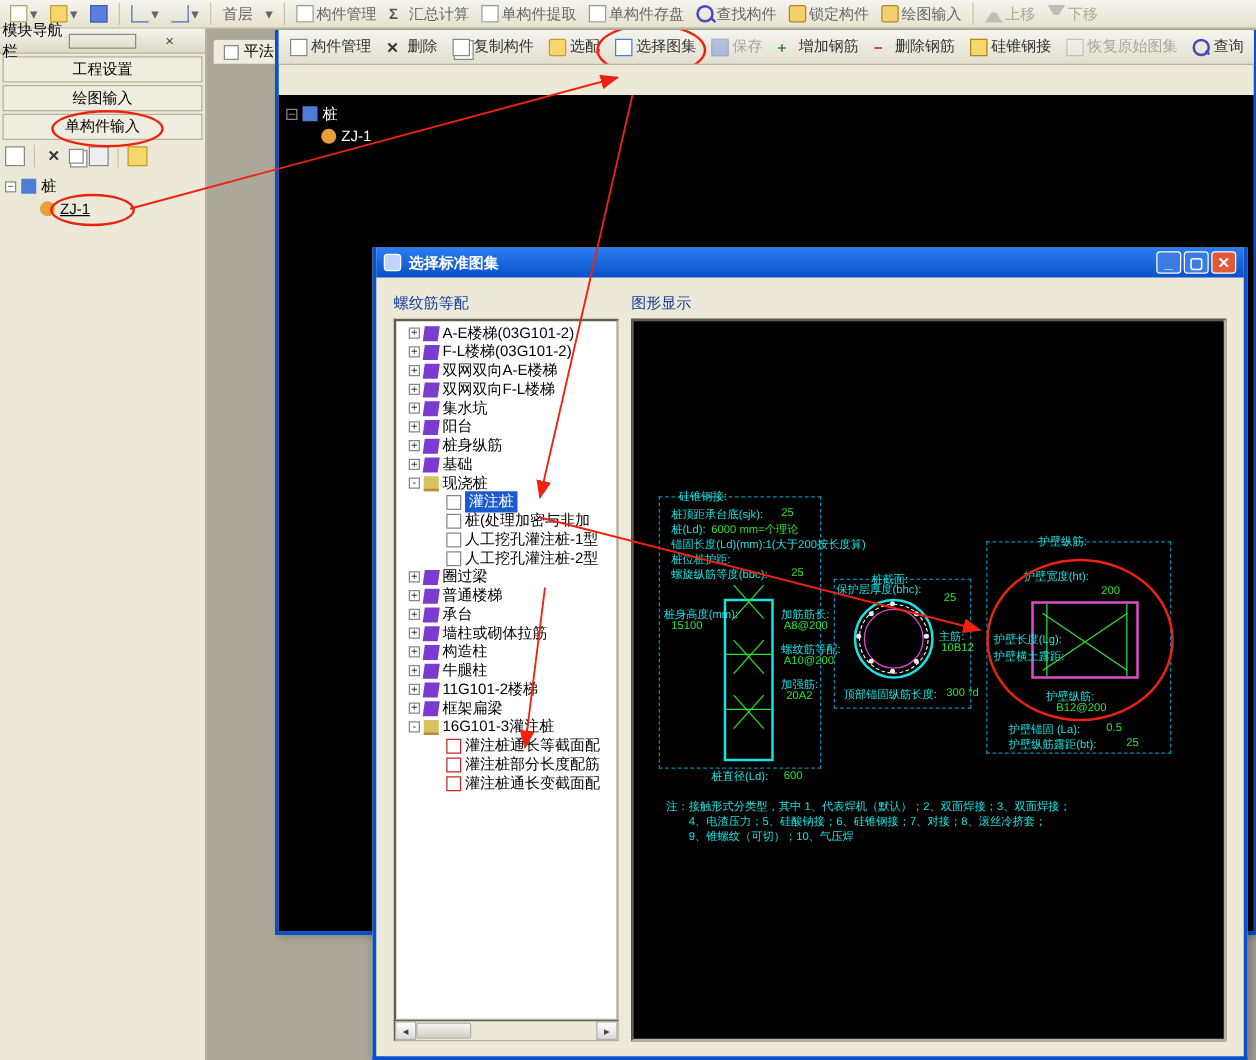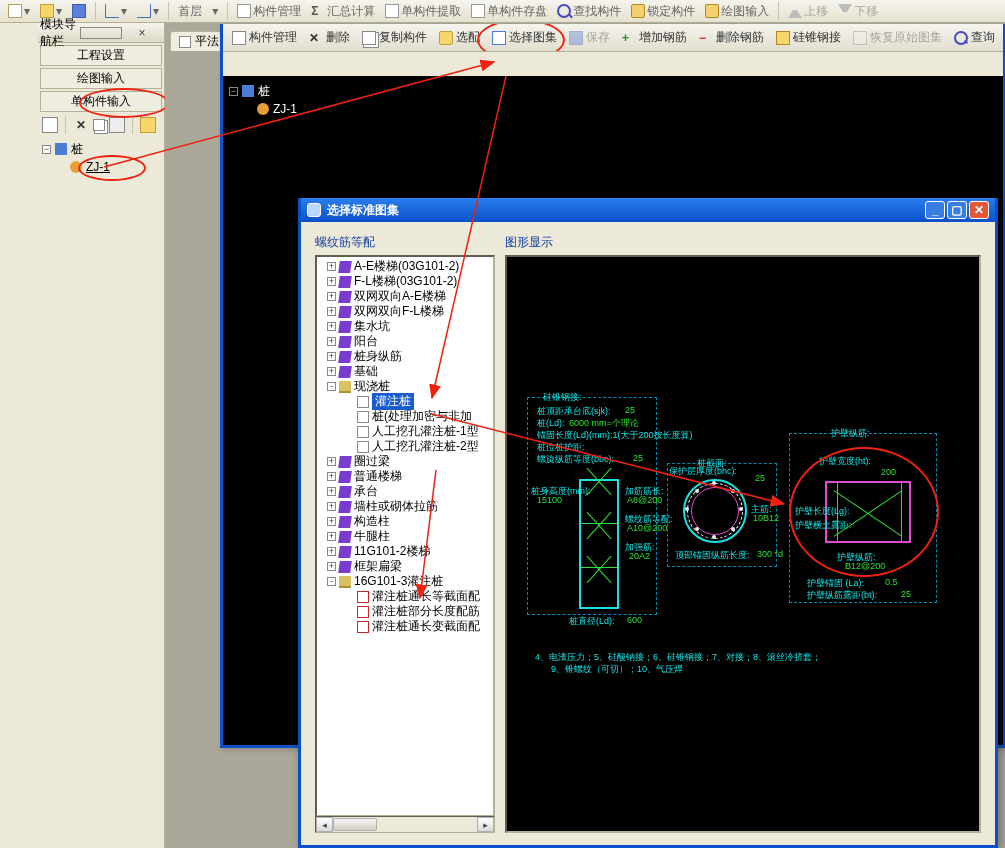--- a/index.html
+++ b/index.html
@@ -23,21 +23,21 @@
   .ic-filter{ background:#fff;border:1px solid #999; }
   .ic-find  { border:2px solid #4848c0; width:12px;height:12px; border-radius:50%; position:relative; }
   .ic-find:after{content:"";position:absolute;left:9px;top:9px;width:5px;height:2px;background:#4848c0;transform:rotate(45deg);}
   .ic-lock  { background:#f2d06b;border:1px solid #b08820; border-radius:2px; }
   .ic-arrow-up, .ic-arrow-dn { width:0;height:0;border-left:5px solid transparent;border-right:5px solid transparent; }
   .ic-arrow-up{ border-bottom:8px solid #3a62c7;}
   .ic-arrow-dn{ border-top:8px solid #3a62c7;}
 
   
   .nav-panel { position:absolute; left:0; top:23px; width:165px; height:825px;
-    background:#ece9d8; border-right:1px solid #b5b098;padding-left:38px; }
+    background:#ece9d8; border-right:1px solid #b5b098; }
   .nav-title { height:20px; background:linear-gradient(#f5f4ee,#ddd9c5);
     border-bottom:1px solid #b5b098; display:flex; align-items:center; padding:0 2px; }
   .nav-title span { flex:1; font-size:12px; }
   .nav-pin { width:12px;height:12px;border:1px solid #888; }
   .nav-x   { width:12px;height:12px;display:flex;align-items:center;justify-content:center;color:#444;}
   .nav-btn { height:21px; margin:2px 2px 0 2px; border:1px solid #b5b098; background:#efece0;
     display:flex; align-items:center; justify-content:center; cursor:default; }
   .nav-btn.circled { position:relative; }
   .nav-btn.circled:after{ content:""; position:absolute; left:38px; top:-4px; width:86px; height:26px;
     border:2px solid #e21; border-radius:50%; pointer-events:none; }
@@ -572,21 +572,22 @@
         <span class="txt gr" style="left:338px;top:304px">B12@200</span>
         <span class="txt cy" style="left:300px;top:320px">护壁锚固 (La):</span>
         <span class="txt gr" style="left:378px;top:320px">0.5</span>
         <span class="txt cy" style="left:300px;top:332px">护壁纵筋露距(bt):</span>
         <span class="txt gr" style="left:394px;top:332px">25</span>
         <span class="txt cy" style="left:162px;top:208px">保护层厚度(bhc):</span>
         <span class="txt gr" style="left:248px;top:216px">25</span>
 
         <div class="red-ellipse" style="left:282px;top:190px;width:150px;height:130px"></div>
 
-        <span class="txt cy" style="left:28px;top:394px">4、电渣压力；5、硅酸钠接；6、硅锥钢接；7、对接；8、滚丝冷挤套；</span>
+        <span class="txt cy" style="left:26px;top:382px">注：接触形式分类型，其中 1、代表焊机（默认）；2、双面焊接；3、双面焊接；</span>
+        <span class="txt cy" style="left:44px;top:394px">4、电渣压力；5、硅酸钠接；6、硅锥钢接；7、对接；8、滚丝冷挤套；</span>
         <span class="txt cy" style="left:44px;top:406px">9、锥螺纹（可切）；10、气压焊</span>
       </div>
     </div>
   </div>
 </div>
 
 <svg class="arrows">
   <defs>
     <marker id="ah" markerWidth="10" markerHeight="8" refX="9" refY="4" orient="auto">
       <path d="M0,0 L10,4 L0,8 Z" fill="#e21"></path>

